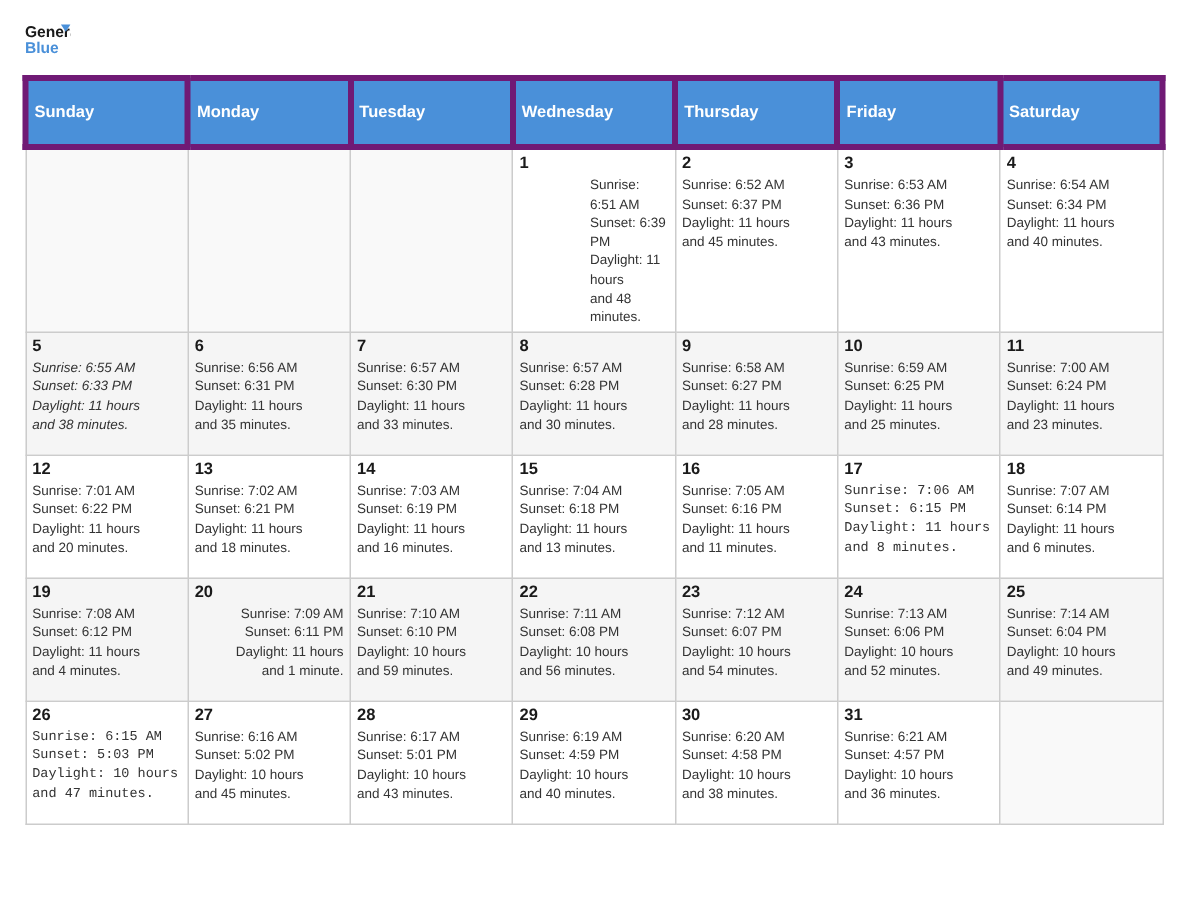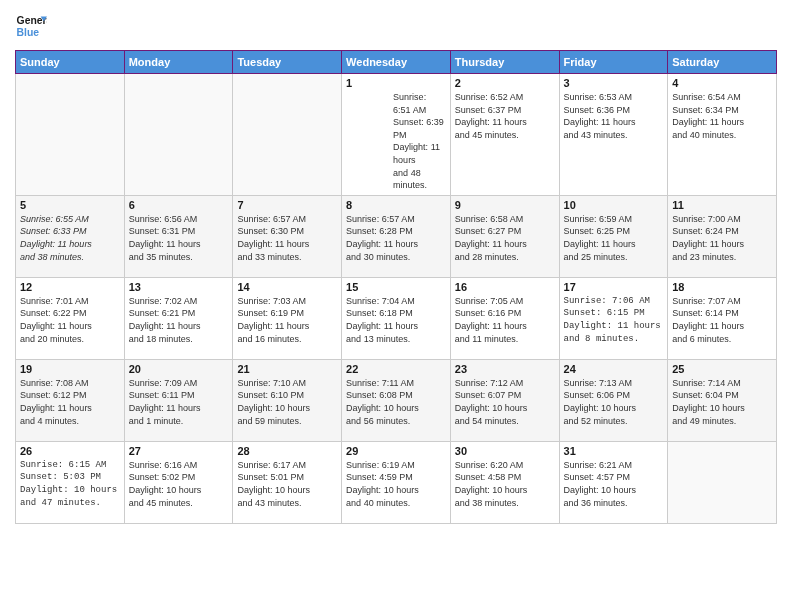--- a/index.html
+++ b/index.html
@@ -45,23 +45,23 @@
     table {
       width: 100%;
       border-collapse: collapse;
       table-layout: fixed;
     }
     thead tr th {
       background-color: #4a90d9;
       color: #fff;
       font-size: 11px;
       font-weight: bold;
-      padding: 5px 4px;
+      padding: 15px 4px;
       text-align: left;
-      border: 1px solid #701a75;
+      border: 4px solid #701a75;
     }
     tbody tr td {
       vertical-align: top;
       border: 1px solid #ccc;
       padding: 3px 4px;
       height: 82px;
       font-size: 9.5px;
       color: #333;
       background: #fff;
     }
@@ -257,21 +257,21 @@
         <tr>
           <td>
             <span class="day-num">19</span>
             <div class="day-info" style="white-space: pre-line;">Sunrise: 7:08 AM
 Sunset: 6:12 PM
 Daylight: 11 hours
 and 4 minutes.</div>
           </td>
           <td>
             <span class="day-num">20</span>
-            <div class="day-info" style="white-space: pre-line;">Sunrise: 7:09 AM
+            <div class="day-info" style="white-space: pre-line; text-align: right;">Sunrise: 7:09 AM
 Sunset: 6:11 PM
 Daylight: 11 hours
 and 1 minute.</div>
           </td>
           <td>
             <span class="day-num">21</span>
             <div class="day-info" style="white-space: pre-line;">Sunrise: 7:10 AM
 Sunset: 6:10 PM
 Daylight: 10 hours
 and 59 minutes.</div>

